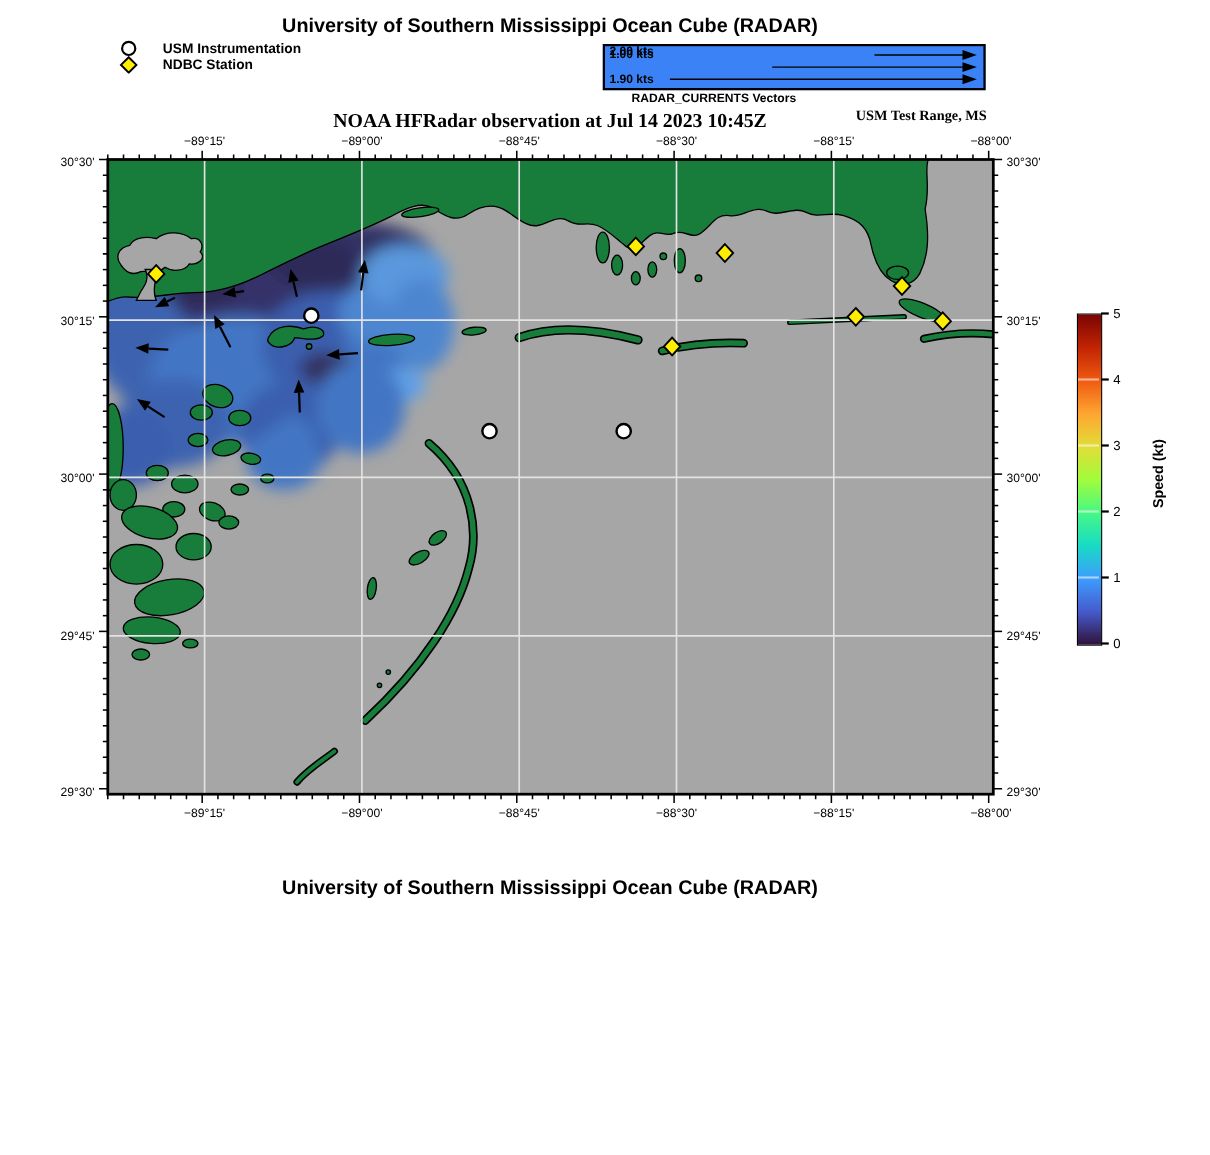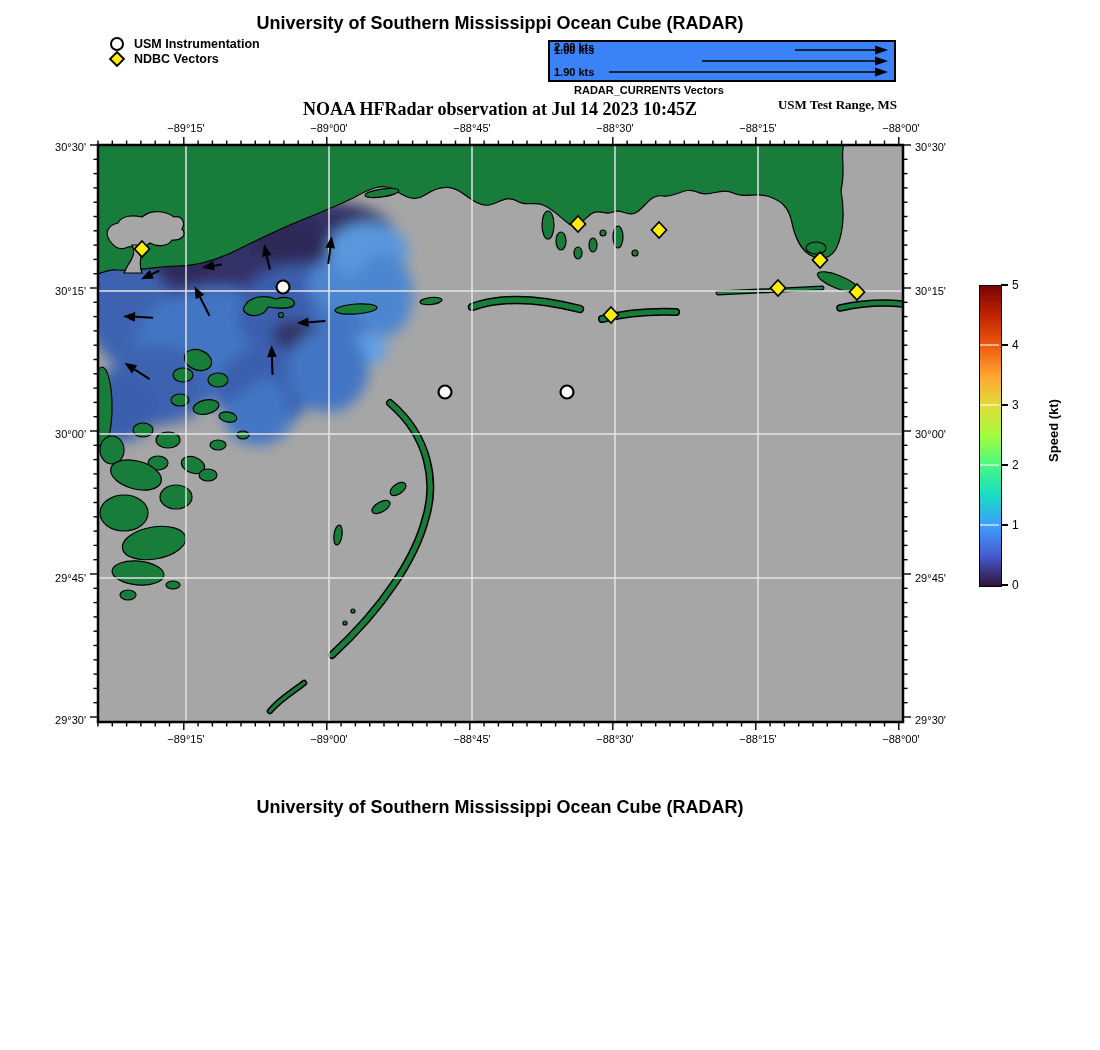--- a/index.html
+++ b/index.html
@@ -3,21 +3,21 @@
 <meta charset="utf-8">
 <style>
   html,body{margin:0;padding:0;background:#ffffff;}
   #page{position:relative;width:1100px;height:1050px;background:#ffffff;overflow:hidden;
         font-family:"Liberation Sans","DejaVu Sans",sans-serif;}
   .abs{position:absolute;}
   .title{font-weight:bold;font-size:18px;color:#000;text-align:center;width:1000px;left:0;}
   .serif{font-family:"Liberation Serif","DejaVu Serif",serif;}
   #legend{left:108px;top:36px;}
   .leg-row{display:flex;align-items:center;height:15px;}
-  .leg-label{font-weight:bold;font-size:12.5px;margin-left:8px;}
+  .leg-label{font-weight:bold;font-size:12.5px;margin-left:22px;}
   #vector-box{left:548px;top:40px;width:344px;height:38px;border:2.5px solid #000;background:#3b82f6;}
   .vb-label{position:absolute;left:4px;font-weight:bold;font-size:11px;line-height:11px;}
   #vector-caption{left:549px;top:84px;font-weight:bold;font-size:11px;margin-left:25px;}
   #subtitle{left:0;width:1000px;top:99px;text-align:center;font-weight:bold;font-size:18px;}
   #range-label{left:755px;top:97px;width:165px;text-align:center;font-weight:bold;font-size:13px;}
   #colorbar{left:979px;top:285px;width:21px;height:300px;border:1.5px solid #000;}
   .cb-tick{position:absolute;width:7px;height:1.5px;background:#000;}
   .cb-xline{position:absolute;background:rgba(255,255,255,0.55);height:1.5px;}
   .cb-num{position:absolute;font-size:12px;color:#000;}
   #speed-label{left:1008px;top:423px;width:90px;text-align:center;font-weight:bold;font-size:13px;
@@ -36,21 +36,21 @@
     <div class="leg-row">
       <svg width="18" height="16">
         <circle cx="9" cy="8" r="6" fill="#ffffff" stroke="#000" stroke-width="2"></circle>
       </svg>
       <span class="leg-label">USM Instrumentation</span>
     </div>
     <div class="leg-row">
       <svg width="18" height="16">
         <path d="M9,1 L16,8 L9,15 L2,8 Z" fill="#ffee00" stroke="#000" stroke-width="1.8"></path>
       </svg>
-      <span class="leg-label">NDBC Vectors</span>
+      <span class="leg-label">NDBC Station</span>
     </div>
   </div>
 
   <div class="abs" id="vector-box">
     <span class="vb-label" style="top:3px">1.00 kts</span>
     <span class="vb-label" style="top:0">2.00 kts</span>
     <span class="vb-label" style="top:25px">1.90 kts</span>
     <svg id="vb-arrows" width="344" height="38" style="position:absolute;left:0;top:0">
         <line x1="245" y1="8" x2="328" y2="8" stroke="#000" stroke-width="1.3"></line>
         <polygon points="338,8 325,3.5 325,12.5" fill="#000"></polygon>

